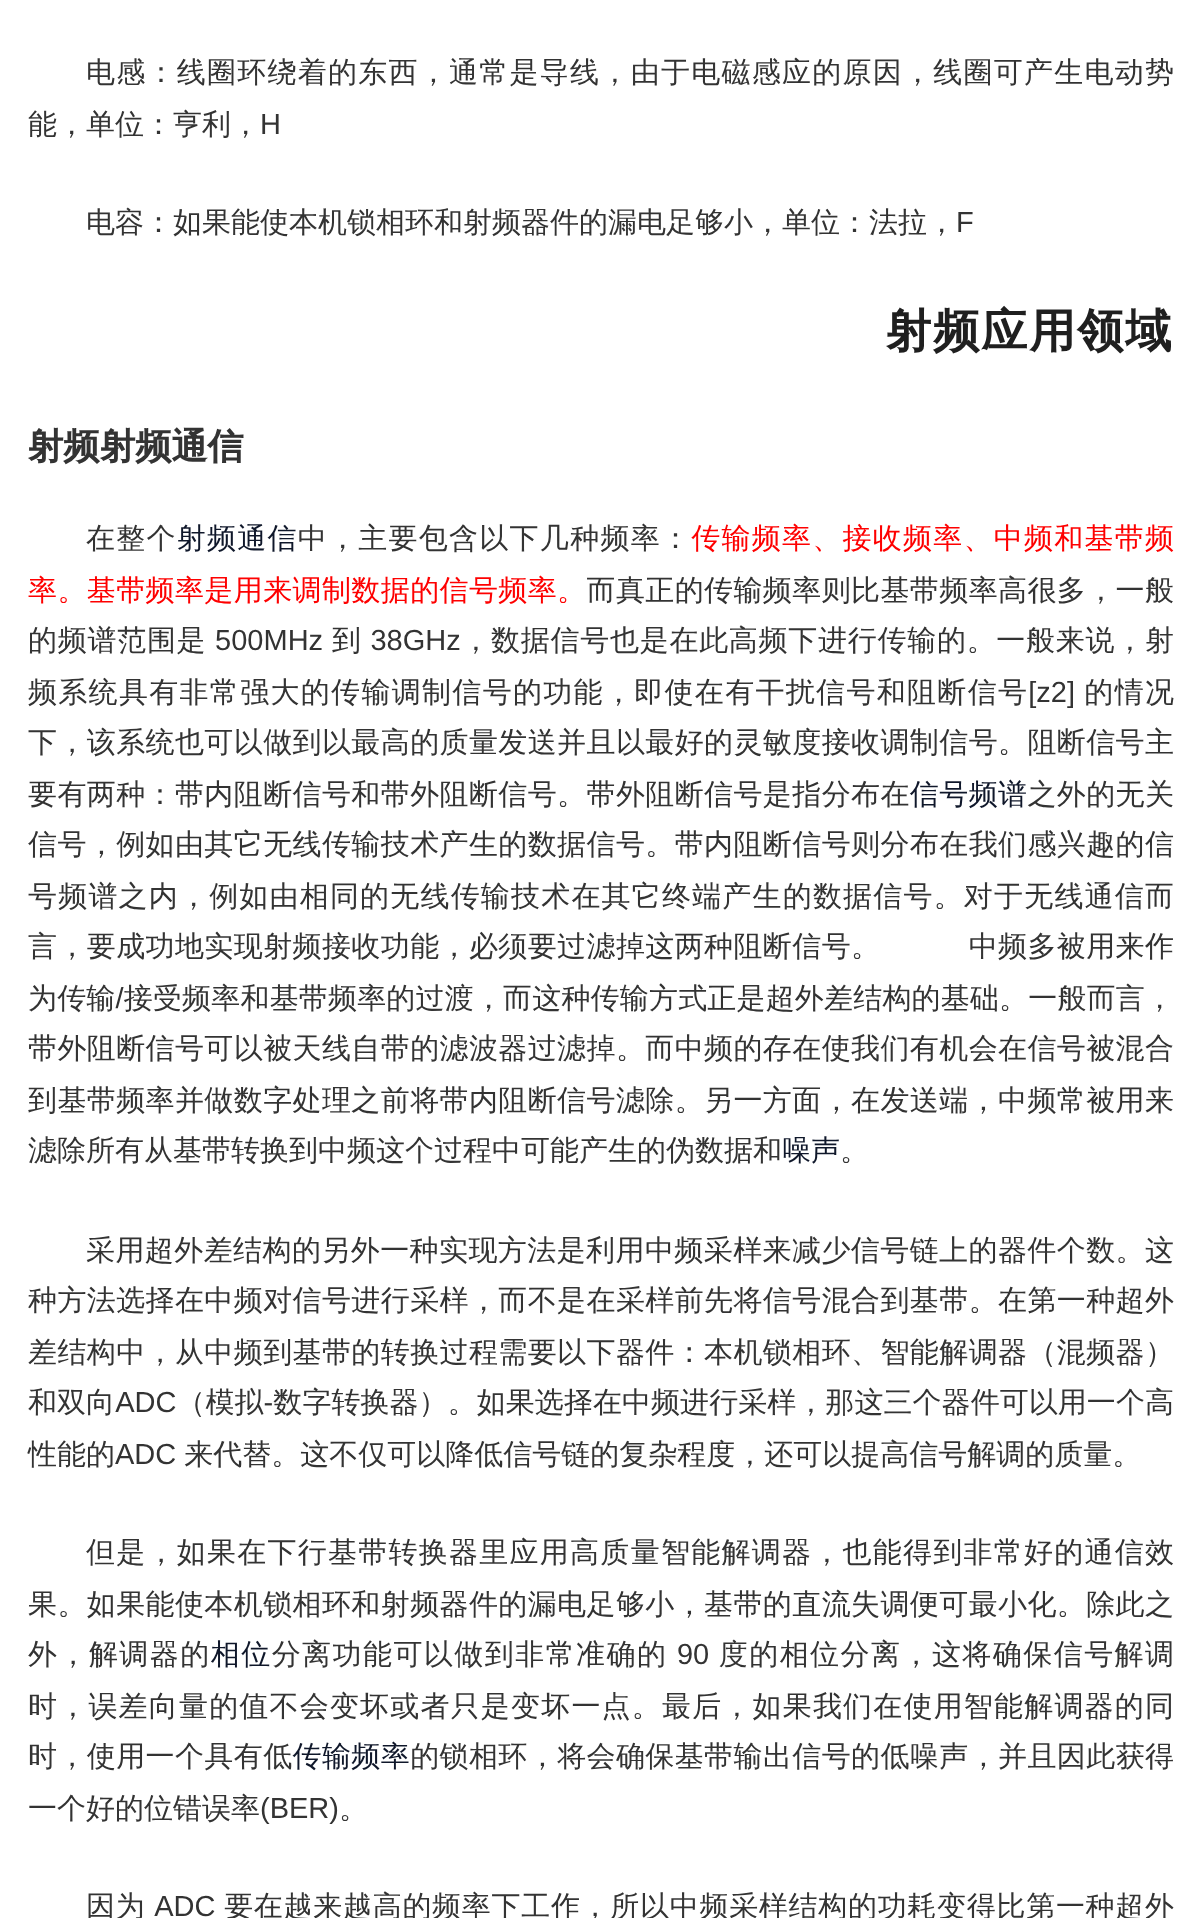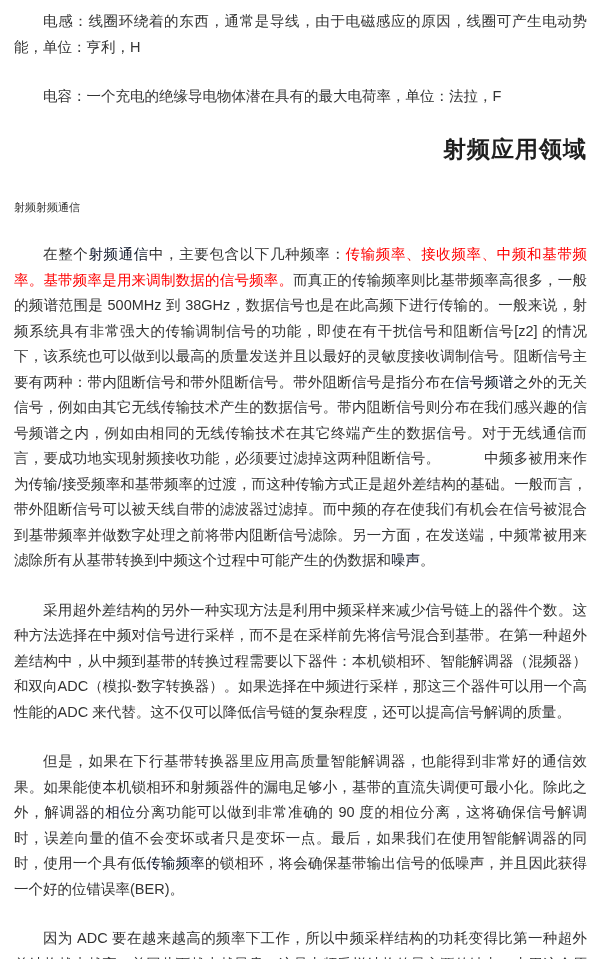--- a/index.html
+++ b/index.html
@@ -10,54 +10,55 @@
     background: #ffffff;
     color: #333333;
     font-family: "Liberation Sans", sans-serif;
     font-size: 14.5px;
     line-height: 25.5px;
     box-sizing: border-box;
     padding: 9px 13px 0 14px;
     text-align: justify;
   }
   p.body-p {
-    margin: 0 0 24px 0;
+    margin: 16px 0 24px 0;
     text-indent: 2em;
   }
   h1.doc-heading {
     font-size: 23px;
     line-height: 30px;
     font-weight: 700;
     color: #1f1f1f;
     margin: 11px 0 31px 0;
     text-indent: 0;
     text-align: right;
     letter-spacing: 1px;
   }
   .sub-heading {
-    font-size: 11px;
+    font-size: 18px;
     color: #333333;
     margin: 0 0 22px 0;
     text-align: left;
+    font-weight: bold;
   }
   .lnk {
     color: #0f172a;
     text-decoration: none;
     cursor: pointer;
   }
   .red {
     color: #fe0000;
   }
 </style>
 </head>
 <body>
 
 <p class="body-p"><span>电感：线圈环绕着的东西，通常是导线，由于电磁感应的原因，线圈可产生电动势能，单位：亨利，H</span></p>
 
-<p class="body-p"><span>电容：一个充电的绝缘导电物体潜在具有的最大电荷率，单位：法拉，F</span></p>
+<p class="body-p"><span>电容：如果能使本机锁相环和射频器件的漏电足够小，单位：法拉，F</span></p>
 
 <h1 class="doc-heading">射频应用领域</h1>
 
 <div class="sub-heading">射频射频通信</div>
 
 <p class="body-p"><span>在整个</span><a class="lnk">射频通信</a><span>中，主要包含以下几种频率：</span><span class="red">传输频率、接收频率、中频和基带频率。基带频率是用来调制数据的信号频率。</span><span>而真正的传输频率则比基带频率高很多，一般的频谱范围是 500MHz 到 38GHz，数据信号也是在此高频下进行传输的。一般来说，射频系统具有非常强大的传输调制信号的功能，即使在有干扰信号和阻断信号[z2] 的情况下，该系统也可以做到以最高的质量发送并且以最好的灵敏度接收调制信号。阻断信号主要有两种：带内阻断信号和带外阻断信号。带外阻断信号是指分布在</span><a class="lnk">信号频谱</a><span>之外的无关信号，例如由其它无线传输技术产生的数据信号。带内阻断信号则分布在我们感兴趣的信号频谱之内，例如由相同的无线传输技术在其它终端产生的数据信号。对于无线通信而言，要成功地实现射频接收功能，必须要过滤掉这两种阻断信号。　　　中频多被用来作为传输/接受频率和基带频率的过渡，而这种传输方式正是超外差结构的基础。一般而言，带外阻断信号可以被天线自带的滤波器过滤掉。而中频的存在使我们有机会在信号被混合到基带频率并做数字处理之前将带内阻断信号滤除。另一方面，在发送端，中频常被用来滤除所有从基带转换到中频这个过程中可能产生的伪数据和</span><a class="lnk">噪声</a><span>。</span></p>
 
 <p class="body-p"><span>采用超外差结构的另外一种实现方法是利用中频采样来减少信号链上的器件个数。这种方法选择在中频对信号进行采样，而不是在采样前先将信号混合到基带。在第一种超外差结构中，从中频到基带的转换过程需要以下器件：本机锁相环、智能解调器（混频器）和双向ADC（模拟-数字转换器）。如果选择在中频进行采样，那这三个器件可以用一个高性能的ADC 来代替。这不仅可以降低信号链的复杂程度，还可以提高信号解调的质量。</span></p>
 
 <p class="body-p"><span>但是，如果在下行基带转换器里应用高质量智能解调器，也能得到非常好的通信效果。如果能使本机锁相环和射频器件的漏电足够小，基带的直流失调便可最小化。除此之外，解调器的</span><a class="lnk">相位</a><span>分离功能可以做到非常准确的 90 度的相位分离，这将确保信号解调时，误差向量的值不会变坏或者只是变坏一点。最后，如果我们在使用智能解调器的同时，使用一个具有低</span><a class="lnk">传输频率</a><span>的锁相环，将会确保基带输出信号的低噪声，并且因此获得一个好的位错误率(BER)。</span></p>

